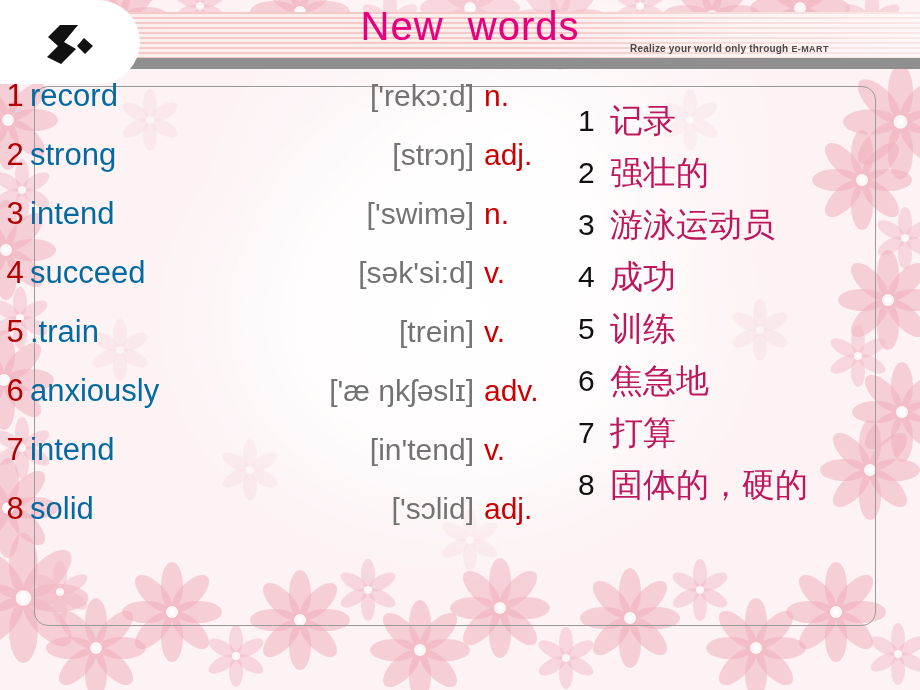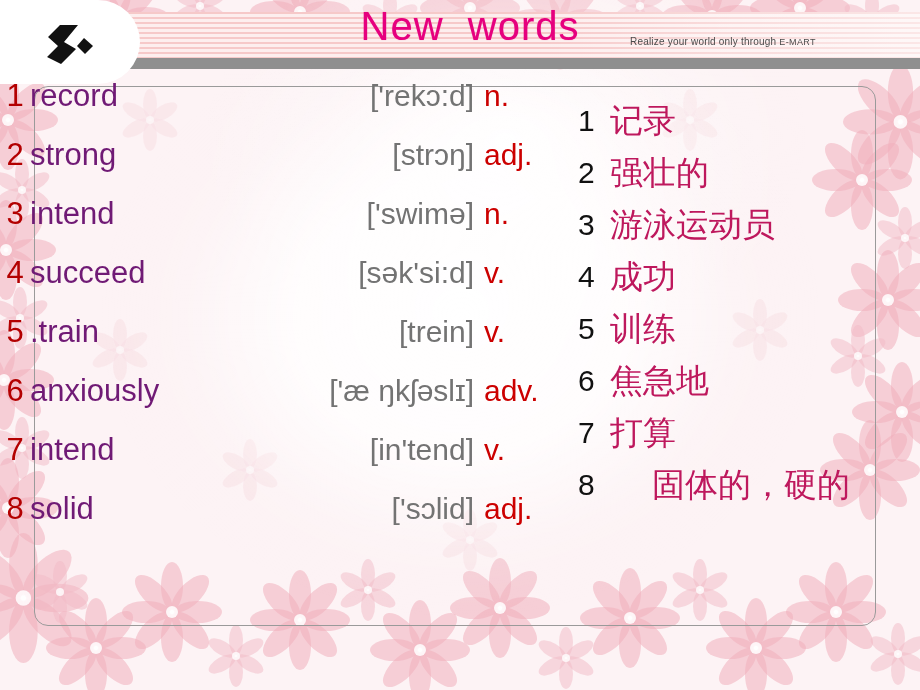--- a/index.html
+++ b/index.html
@@ -105,23 +105,23 @@
     font-size: 40px;
     font-weight: normal;
     color: #e6007e;
     letter-spacing: 1px;
     white-space: pre;
     text-shadow: 0 0 1px rgba(230,0,126,0.4);
   }
   .banner-tagline {
     position: absolute;
     left: 630px;
-    top: 24px;
+    top: 31px;
     font-size: 10px;
-    font-weight: normal;
+    font-weight: bold;
     color: #4b4b4b;
     letter-spacing: 0.2px;
     white-space: nowrap;
   }
   .banner-tagline .brand {
     font-size: 9px;
     letter-spacing: 0.4px;
   }
 
   
@@ -157,21 +157,21 @@
     text-align: center;
     font-size: 31px;
     line-height: 40px;
     color: #b30000;
   }
   .w-word {
     width: 222px;
     flex: 0 0 222px;
     font-size: 31px;
     line-height: 40px;
-    color: #701a75;
+    color: #0369a1;
     white-space: pre;
   }
   .w-phon {
     width: 222px;
     flex: 0 0 222px;
     font-size: 30px;
     line-height: 40px;
     color: #737373;
     text-align: right;
     white-space: pre;
@@ -208,21 +208,20 @@
   .c-text {
     flex: 1 1 auto;
     font-size: 33px;
     line-height: 50px;
     color: #be185d;
     font-family: "DejaVu Sans", sans-serif;
     letter-spacing: 0px;
   }
   .cn-row.tall .c-text {
     max-width: 258px;
-    margin-left: 42px;
   }
 </style>
 </head>
 <body>
 
 <div id="slide">
 
   <div class="bg-base"></div>
 
   <svg class="bg-flowers" width="920" height="690" viewBox="0 0 920 690" preserveAspectRatio="none" aria-hidden="true">

